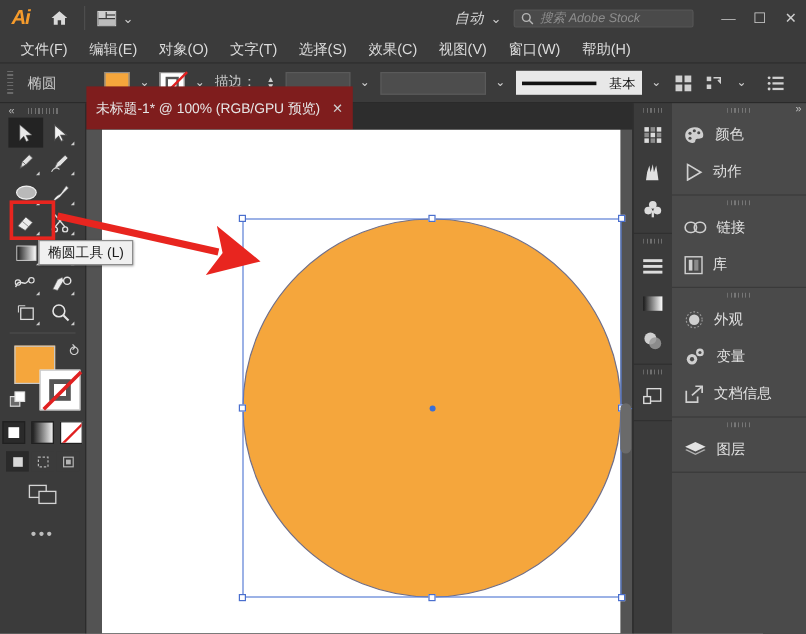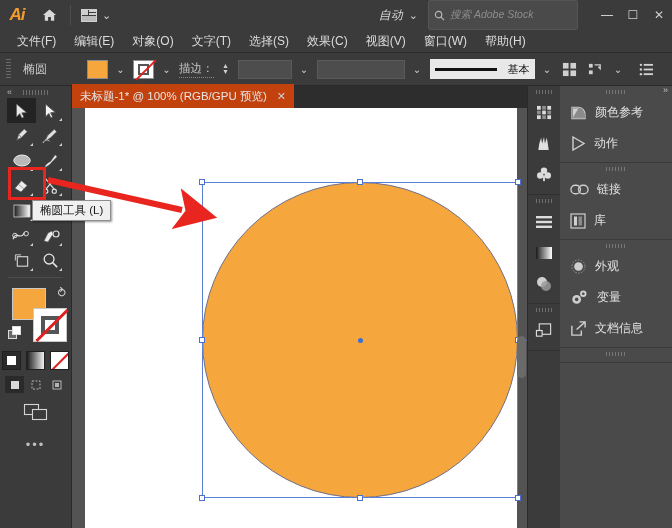--- a/index.html
+++ b/index.html
@@ -14,21 +14,21 @@
   
   .titlebar { position:absolute; left:0; top:0; width:672px; height:30px;
     background:#3b3b3b; display:flex; align-items:center; }
   .ai-logo { width:34px; height:30px; display:flex; align-items:center; justify-content:center;
     color:#f59b2c; font-size:17px; font-weight:bold; font-style:italic; letter-spacing:-1px; }
   .home-btn { width:30px; height:30px; display:flex; align-items:center; justify-content:center; }
   .tb-sep { width:1px; height:20px; background:#4d4d4d; margin:0 6px; }
   .layout-btn { display:flex; align-items:center; gap:5px; padding:0 4px; height:22px; }
   .auto-group { margin-left:auto; display:flex; align-items:center; gap:6px;font-style:italic; }
   .auto-label { font-size:12px; color:#d8d8d8; }
-  .search-box { width:150px; height:30px; background:#4a4a4a; border:1px solid #555;
+  .search-box { width:150px; height:15px; background:#4a4a4a; border:1px solid #555;
     border-radius:2px; display:flex; align-items:center; padding:0 5px; gap:5px; }
   .search-box span.ph { color:#8d8d8d; font-size:10.5px; white-space:nowrap; }
   .winbtns { display:flex; margin-left:10px; }
   .winbtn { width:26px; height:30px; display:flex; align-items:center; justify-content:center;
     color:#cfcfcf; font-size:12px; }
 
   
   .menubar { position:absolute; left:0; top:30px; width:672px; height:23px;
     background:#3b3b3b; display:flex; align-items:center; padding-left:8px; gap:0px;
     border-bottom:1px solid #2b2b2b; }
@@ -55,21 +55,21 @@
   .input-dark { height:19px; background:#4d4d4d; border:1px solid #5a5a5a; }
   .brush-box { width:105px; height:20px; background:#e8e8e8; display:flex; align-items:center;
     justify-content:space-between; padding:0 5px; }
   .brush-line { width:62px; height:3px; background:#111; }
   .brush-name { color:#111; font-size:11px; }
   .icon-btn { width:20px; height:20px; display:flex; align-items:center; justify-content:center; }
 
   
   .tabbar { position:absolute; left:72px; top:86px; width:455px; height:22px;
     background:#2d2d2d; display:flex; align-items:flex-end; }
-  .doctab { height:24px; background:#c2410c; display:flex; align-items:center; gap:10px;
+  .doctab { height:36px; background:#7f1d1d; display:flex; align-items:center; gap:10px;
     padding:0 8px; color:#e6e6e6; font-size:11.5px; }
   .doctab .x { font-size:11px; color:#cfcfcf; }
 
   
   .toolbar { position:absolute; left:0; top:86px; width:72px; height:442px; background:#3b3b3b;
     border-right:1px solid #2a2a2a; }
   .tb-grip { height:12px; display:flex; align-items:center; justify-content:center; }
   .tb-grip div { width:26px; height:5px;
     background-image:repeating-linear-gradient(to right,#6f6f6f 0 1px,transparent 1px 3px); }
   .tb-double-arrow { position:absolute; left:7px; top:1px; color:#b9b9b9; font-size:9px; letter-spacing:-1px; }
@@ -541,26 +541,28 @@
     </div>
   </div>
 
   <div class="dock-panel">
     <div class="dp-grp">
       <div class="dp-grip">
           <div></div>
         <span class="topright-collapse">»</span>
       </div>
       <div class="dp-item">
-        <svg width="17" height="16" viewBox="0 0 18 16">
-          <path d="M2 2 H9 C13.5 2 16 6 16 10 V14 H2 Z" fill="none" stroke="#cfcfcf" stroke-width="1.1"></path>
-          <path d="M3 3 H9 C12.6 3 15 6.6 15 10 V13 H3 Z" fill="#cfcfcf"></path>
-          <path d="M3 13 L15 13 L15 10 C15 6.6 12.6 3 9 3 Z" fill="#8a8a8a"></path>
-        </svg>
-        <span class="lbl">颜色参考</span>
+        <svg width="18" height="16" viewBox="0 0 18 16">
+          <path d="M9 1 C4 1 1 4 1 8 C1 12 5 15 8 14 C10 13.4 9 12 10 11 C11 10 14 11 15.5 9.5 C17 8 16 1 9 1 Z" fill="#cfcfcf"></path>
+          <circle cx="5" cy="6" r="1.3" fill="#4a4a4a"></circle>
+            <circle cx="8.6" cy="4" r="1.3" fill="#4a4a4a"></circle>
+          <circle cx="12.3" cy="5.6" r="1.3" fill="#4a4a4a"></circle>
+            <circle cx="5" cy="10.2" r="1.3" fill="#4a4a4a"></circle>
+        </svg>
+        <span class="lbl">颜色</span>
       </div>
       <div class="dp-item">
         <svg width="16" height="15" viewBox="0 0 16 15">
           <path d="M3 1 L14 7.5 L3 14 Z" fill="none" stroke="#cfcfcf" stroke-width="1.4"></path>
         </svg>
         <span class="lbl">动作</span>
       </div>
     </div>
 
     <div class="dp-grp">
@@ -610,16 +612,23 @@
           <path d="M7 10 L16 2 M10 2 H16 V8" fill="none" stroke="#cfcfcf" stroke-width="1.5"></path>
         </svg>
         <span class="lbl">文档信息</span>
       </div>
     </div>
 
     <div class="dp-grp">
       <div class="dp-grip">
           <div></div>
         </div>
+      <div class="dp-item">
+        <svg width="19" height="16" viewBox="0 0 20 16">
+          <path d="M10 1 L19 5.2 L10 9.4 L1 5.2 Z" fill="#e2e2e2"></path>
+          <path d="M10 11 L2.4 7.4 L1 8.1 L10 12.4 L19 8.1 L17.6 7.4 Z" fill="#b0b0b0"></path>
+        </svg>
+        <span class="lbl">图层</span>
+      </div>
     </div>
   </div>
 
 </div>
 
 </body></html>

